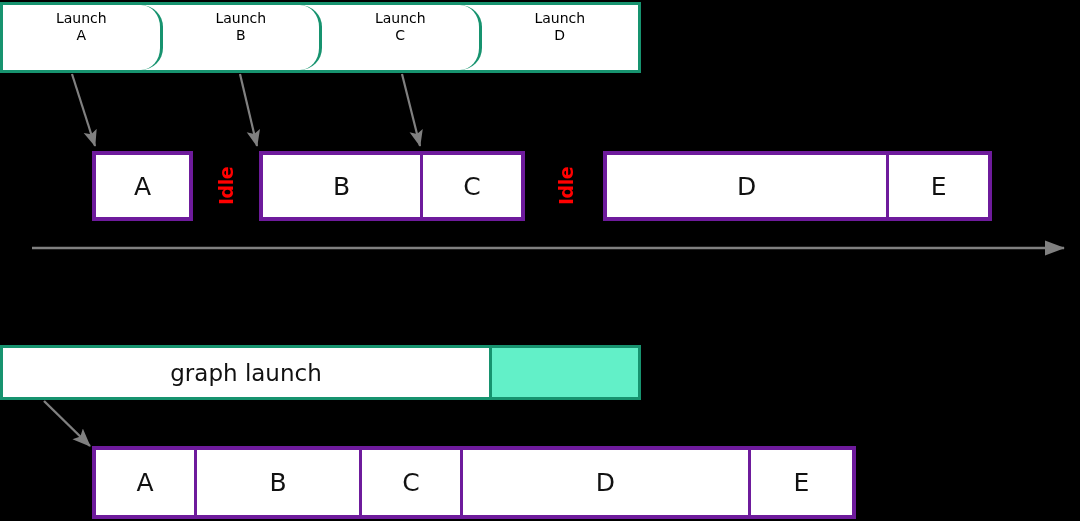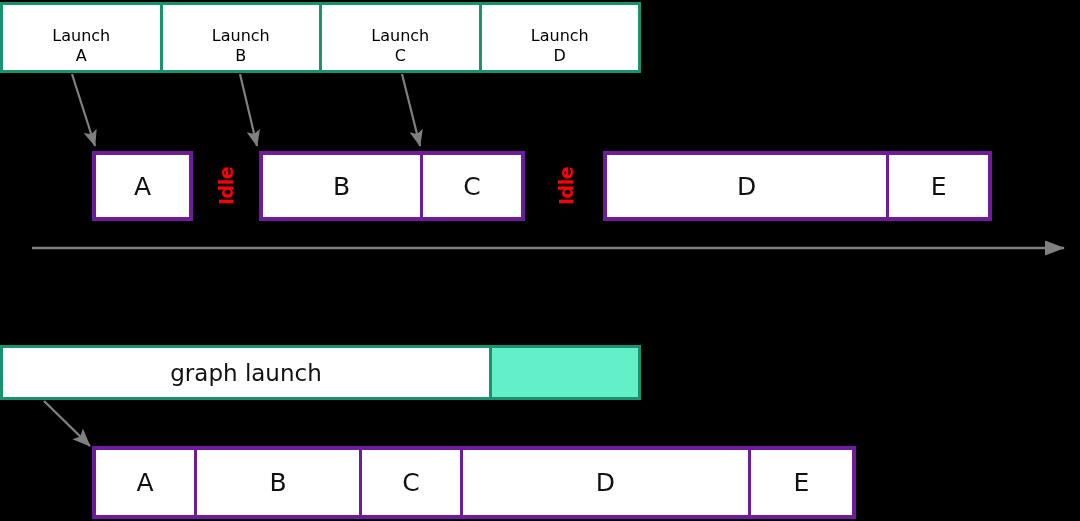--- a/index.html
+++ b/index.html
@@ -37,25 +37,26 @@
     box-sizing: border-box;
   }
   .launch-cell {
     flex: 1 1 0;
     background: #ffffff;
     border-right: 3px solid #17936f;
     display: flex;
     flex-direction: column;
     align-items: center;
     justify-content: flex-start;
-    padding-top: 21px;
+    padding-top: 5px;
     box-sizing: border-box;
     color: #000000;
-    font-size: 16px;
+    font-size: 14px;
     line-height: 1.22;
+    border-radius: 22px;
   }
   .launch-cell:last-child { border-right: none; }
   .launch-cell .lc-line { display: block; text-align: center; }
 
   
   .kbox {
     border: 4px solid #6e1b9c;
     background: #ffffff;
     box-sizing: border-box;
     display: flex;

